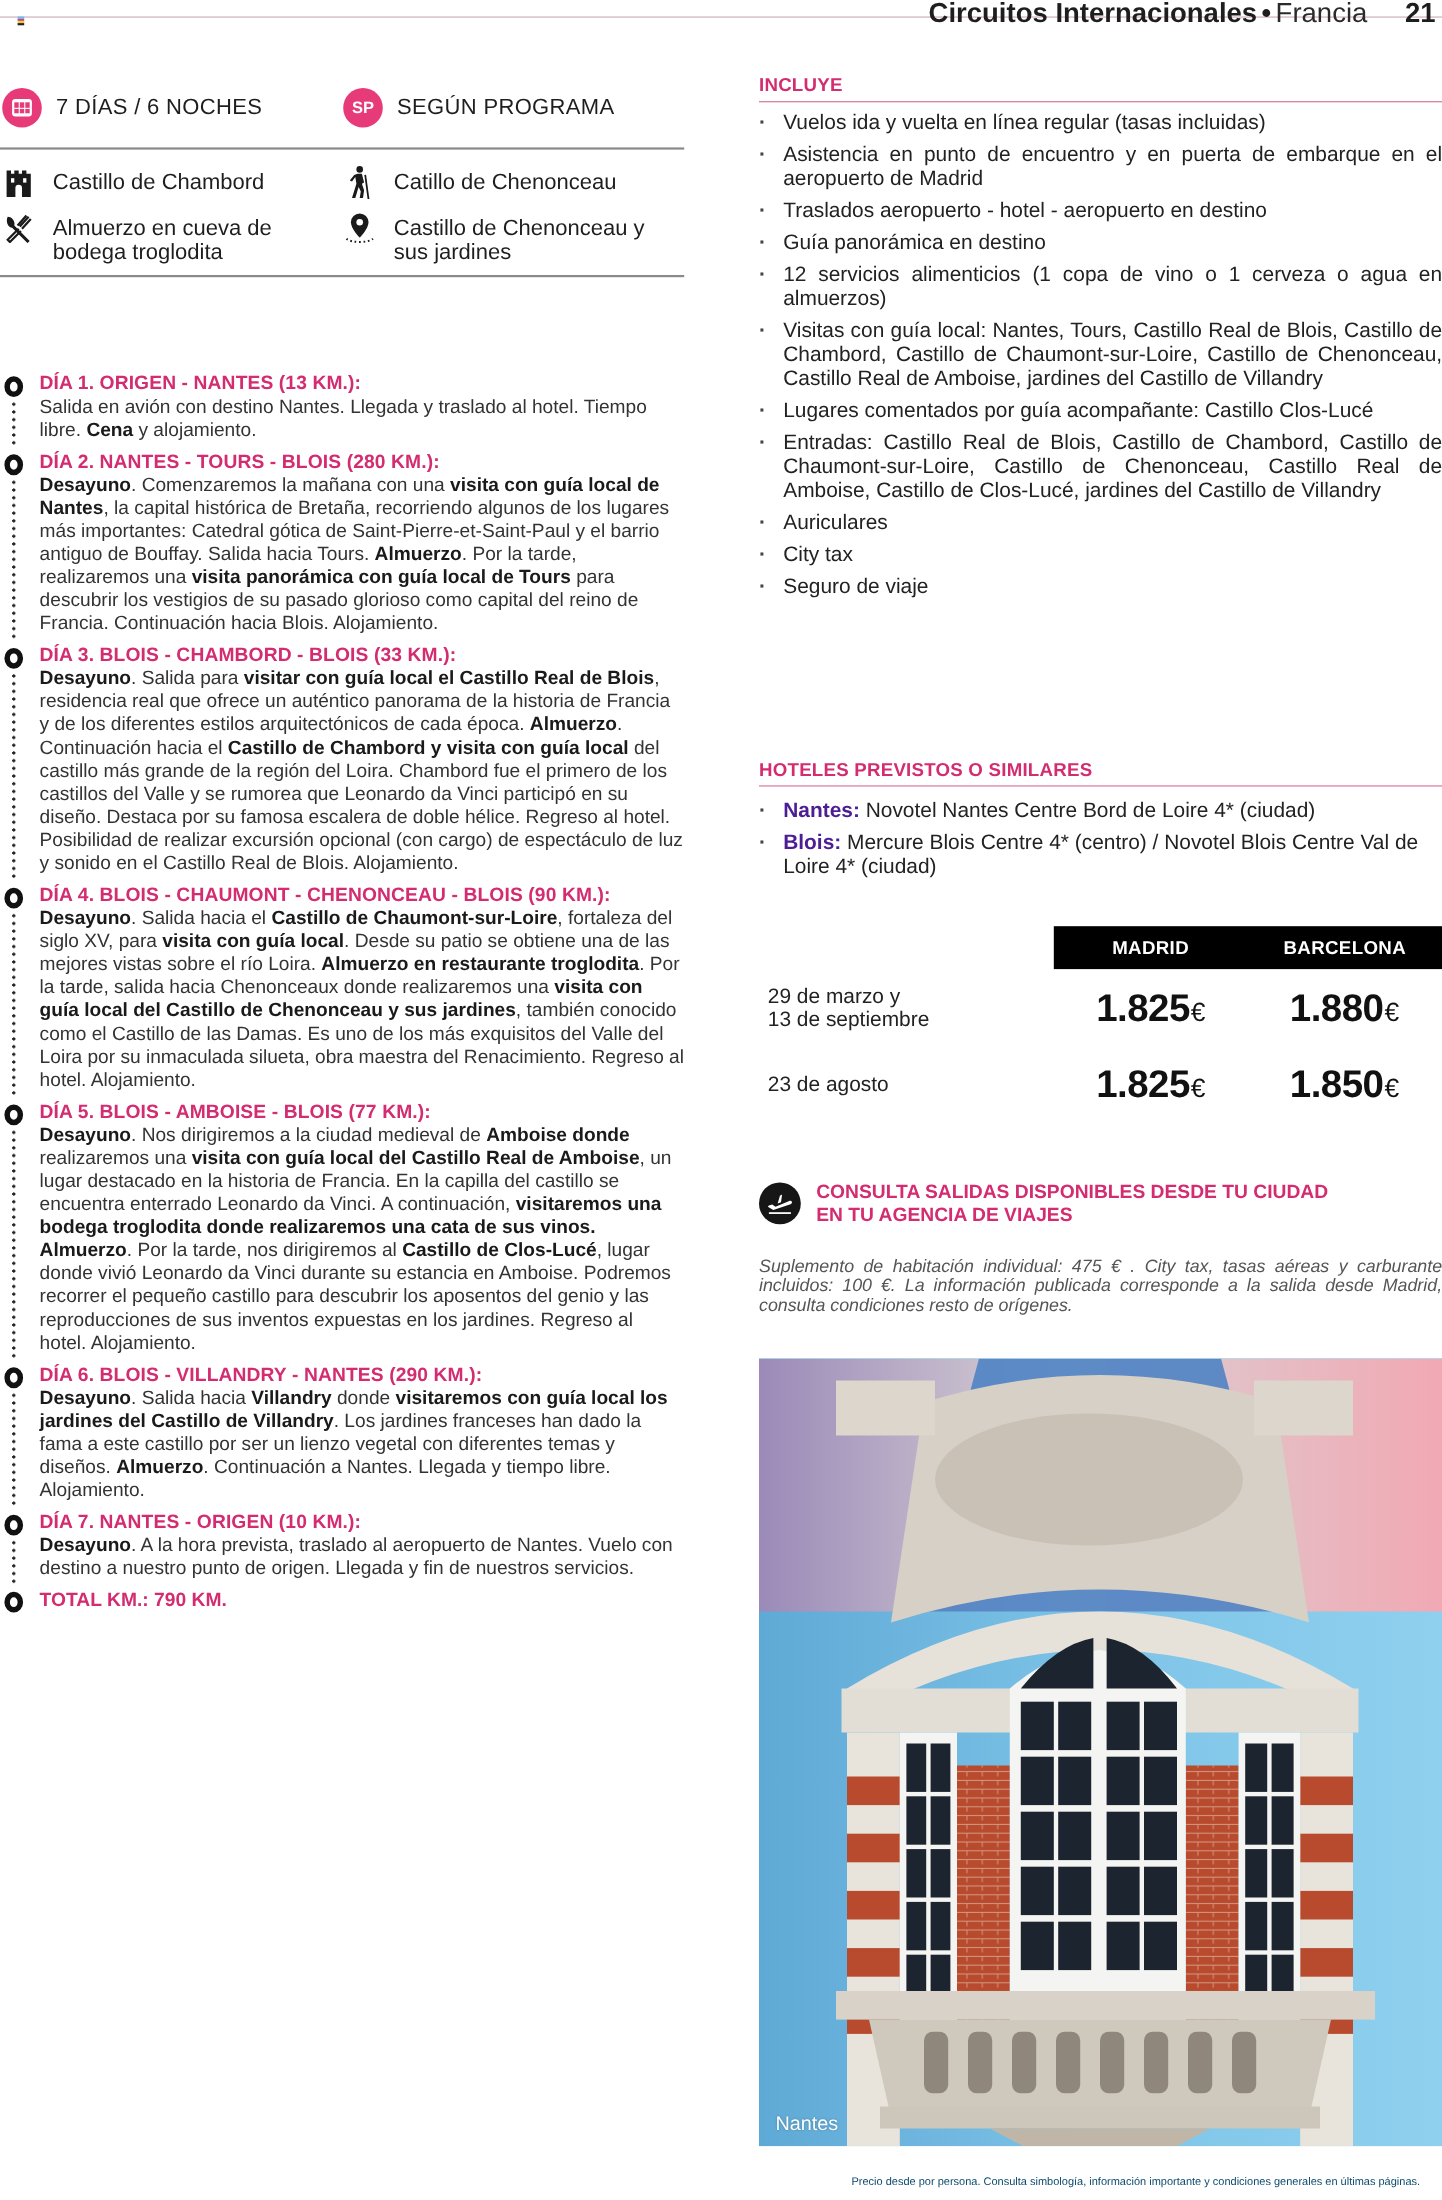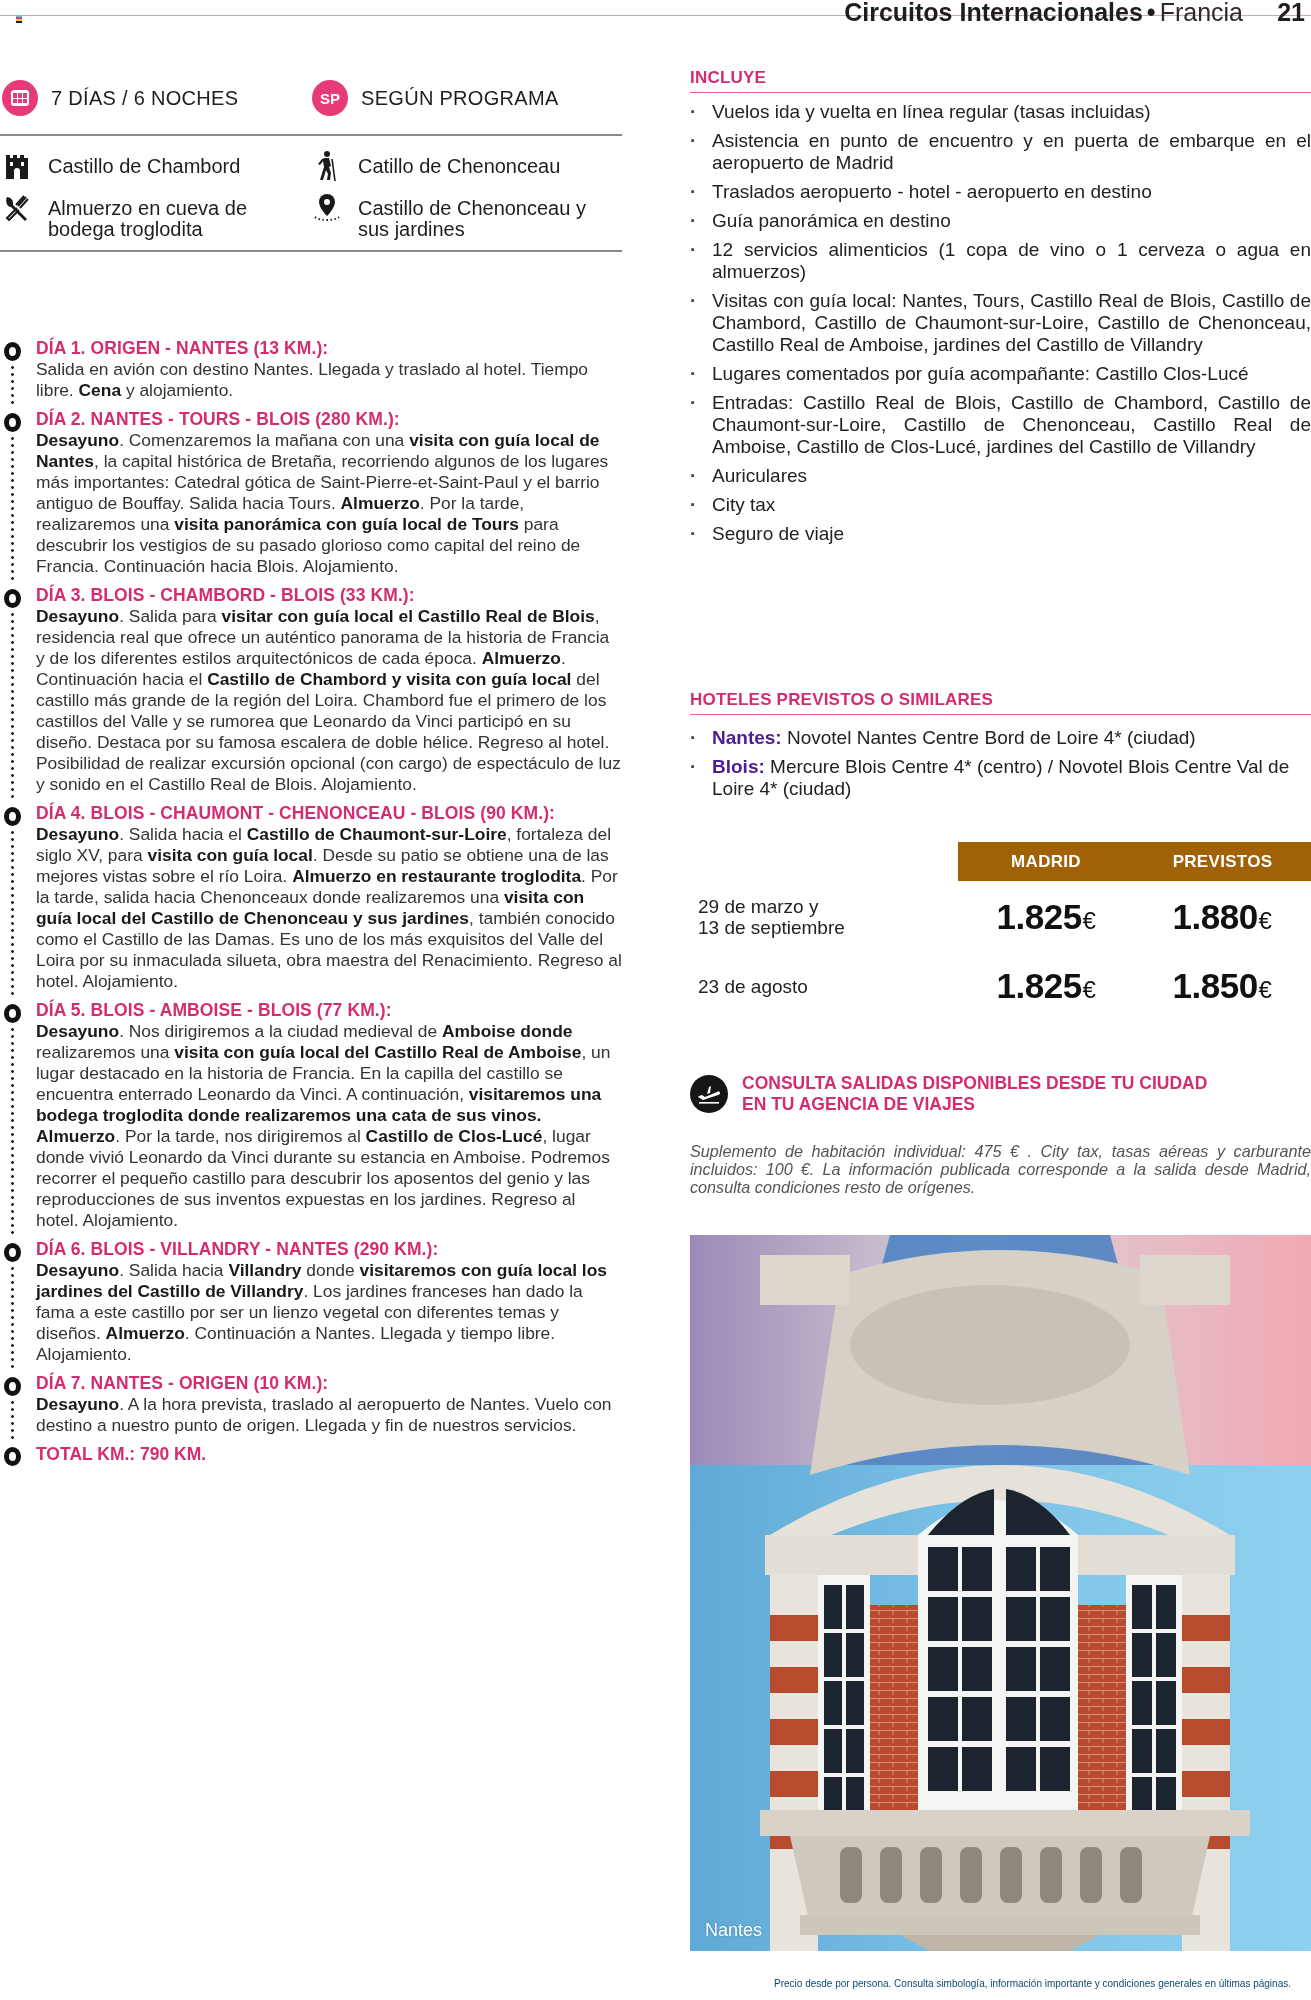--- a/index.html
+++ b/index.html
@@ -47,21 +47,21 @@
     .right { position: absolute; left: 690px; top: 68px; width: 621px; }
     .sec-title { font-size: 17px; font-weight: 700; color: #d42c71; padding-bottom: 4px; border-bottom: 1.5px solid #d86a95; letter-spacing: 0.2px; }
     ul.bullets { list-style: none; margin-top: 8px; }
     ul.bullets li { position: relative; padding-left: 22px; font-size: 19px; line-height: 22px; color: #222; margin-bottom: 7px; text-align: justify; }
     ul.bullets li::before { content: "·"; position: absolute; left: 0; top: 0; font-weight: 700; color: #444; }
     ul.bullets li b { font-weight: 700; color: #4c1d95; }
 
     .hotels { position: absolute; left: 690px; top: 690px; width: 621px; }
 
     .price-table { position: absolute; left: 690px; top: 842px; width: 621px; }
-    .pt-head { position: absolute; left: 268px; top: 0; width: 353px; height: 39px; background: #a16207; display: flex; align-items: center; }
+    .pt-head { position: absolute; left: 268px; top: 0; width: 353px; height: 39px; background: #000000; display: flex; align-items: center; }
     .pt-head span { color: #fff; font-weight: 700; font-size: 17px; letter-spacing: 0.3px; text-align: center; }
     .pt-head .c1 { width: 176px; }
     .pt-head .c2 { width: 177px; }
     .pt-row { position: absolute; left: 0; width: 621px; display: flex; align-items: center; }
     .pt-row .date { width: 268px; padding-left: 8px; font-size: 19px; line-height: 21px; color: #222; }
     .pt-row .price { width: 176px; text-align: center; font-size: 35px; font-weight: 700; color: #111; letter-spacing: -0.5px; }
     .pt-row .price small { font-size: 24px; font-weight: 400; margin-left: 1px; }
 
     .consult { position: absolute; left: 690px; top: 1073px; width: 621px; display: flex; align-items: flex-start; }
     .plane-circle { width: 38px; height: 38px; border-radius: 50%; background: #161616; display: flex; align-items: center; justify-content: center; margin-right: 14px; margin-top: 2px; flex-shrink: 0; }
@@ -229,21 +229,21 @@
   <div class="sec-title">HOTELES PREVISTOS O SIMILARES</div>
   <ul class="bullets" id="hotels-list" style="margin-top:12px;">
       <li style="text-align: left;"><b>Nantes:</b><span> Novotel Nantes Centre Bord de Loire 4* (ciudad)</span></li>
       <li style="text-align: left;"><b>Blois:</b><span> Mercure Blois Centre 4* (centro) / Novotel Blois Centre Val de Loire 4* (ciudad)</span></li>
     </ul>
 </div>
 
 <div class="price-table">
   <div class="pt-head">
     <span class="c1">MADRID</span>
-    <span class="c2">PREVISTOS</span>
+    <span class="c2">BARCELONA</span>
   </div>
   <div class="pt-row" style="top:54px;">
     <div class="date" style="white-space:pre-line;">29 de marzo y
 13 de septiembre</div>
     <div class="price"><span>1.825</span><small>€</small></div>
     <div class="price"><span>1.880</span><small>€</small></div>
   </div>
   <div class="pt-row" style="top:124px;">
     <div class="date">23 de agosto</div>
     <div class="price"><span>1.825</span><small>€</small></div>

